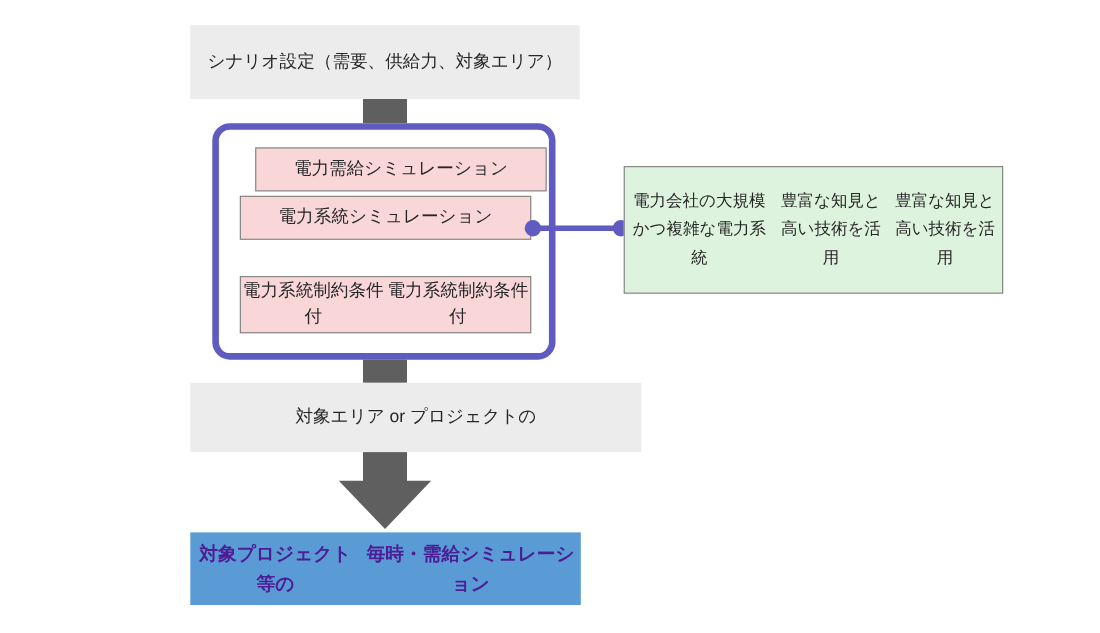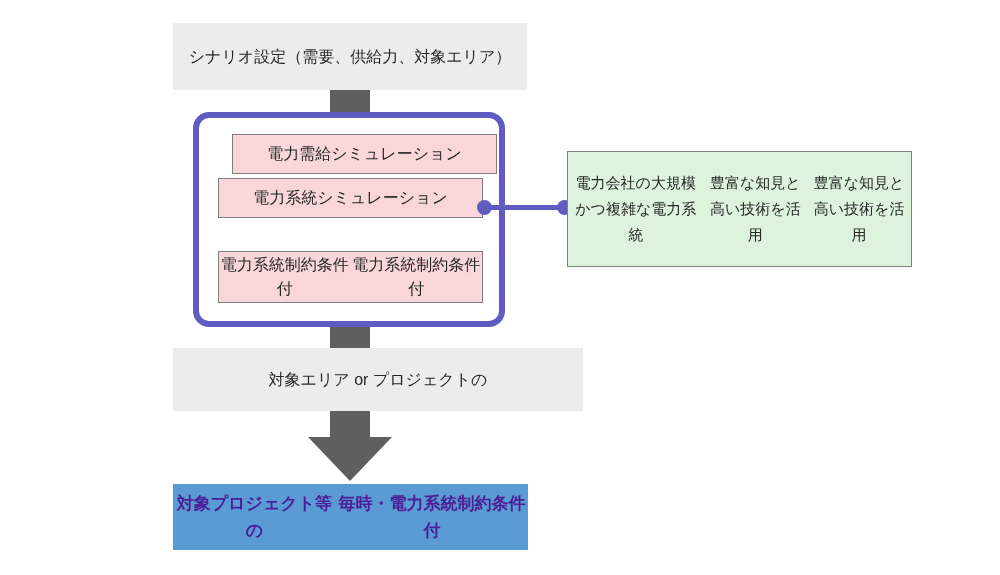--- a/index.html
+++ b/index.html
@@ -93,16 +93,16 @@
 
   <div class="abs gray-box center-lines" style="left:173px;top:348px;width:410px;height:63px;">
     <div>対象エリア or プロジェクトの</div>
   </div>
 
   <div class="abs arrow-stem" style="left:330px;top:411px;width:40px;height:27px;"></div>
   <div class="abs arrow-head" style="left:308px;top:437px;"></div>
 
   <div class="abs blue-box center-lines" style="left:173px;top:484px;width:355px;height:66px;">
     <div>対象プロジェクト等の</div>
-    <div>毎時・電力系統制約条件付</div>
+    <div>毎時・需給シミュレーション</div>
   </div>
 
 </div>
 
 </body></html>

